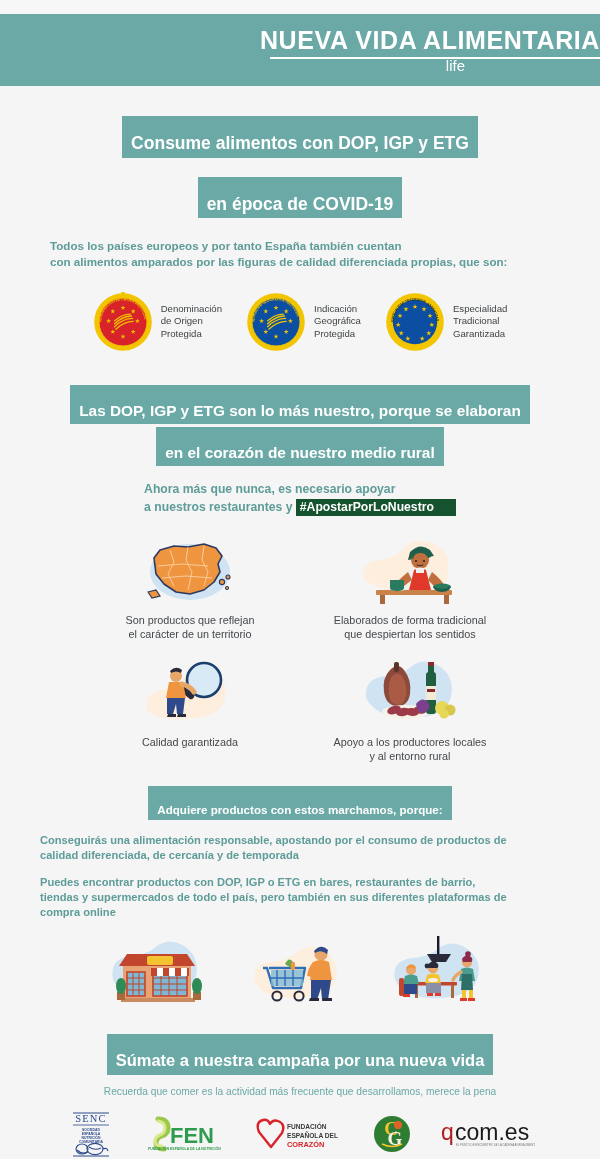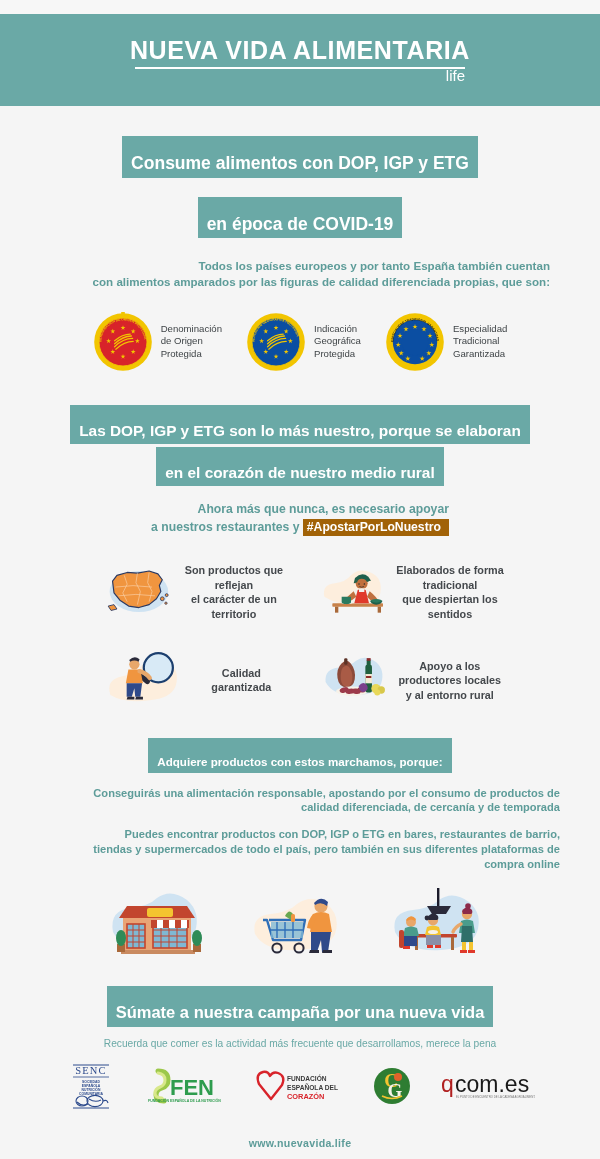--- a/index.html
+++ b/index.html
@@ -11,43 +11,43 @@
   }
   .page{
     position:relative;width:600px;height:1159px;
     background:#f5f5f5;
     display:flex;flex-direction:column;align-items:center;
   }
   .topstrip{width:600px;height:14px;background:#f7f7f7;flex:none;}
 
   
   .header{
-    width:600px;height:92px;background:#6aa9a6;flex:none;
-    display:flex;flex-direction:column;align-items:center;justify-content:center;
+    width:600px;height:72px;background:#6aa9a6;flex:none;
+    display:flex;flex-direction:column;align-items:flex-end;justify-content:center;
   }
   .header-title{
     color:#ffffff;font-weight:bold;font-size:25px;letter-spacing:.6px;
     line-height:1;white-space:nowrap;
   }
   .header-rule{
     width:330px;height:2px;background:#ffffff;margin:4px 0 1px 0;
   }
   .header-sub{
     color:#ffffff;font-size:15px;line-height:1;align-self:flex-end;
     margin-right:135px;margin-top:-2px;
   }
 
   
   .band{
     background:#6aa9a6;color:#fff;font-weight:bold;
     display:inline-block;padding:17px 9px 4px 9px;line-height:1.18;
   }
   .band-wrap{text-align:center;}
-  .teal-text{color:#5d9c99;font-weight:bold;text-align:right;line-height:1.35;}
-  .hl{background:#a16207;color:#fff;padding:1px 8px 2px 4px;}
+  .teal-text{color:#5d9c99;font-weight:bold;text-align:left;line-height:1.35;}
+  .hl{background:#14532d;color:#fff;padding:1px 22px 2px 4px;}
 
   
   .sec-title1{margin-top:30px;font-size:17.5px;}
   .sec-title1 .band{font-size:17.5px;}
   .intro{margin-top:20px;font-size:11.6px;width:500px;}
 
   
   .seals{
     margin-top:22px;width:520px;
     display:flex;justify-content:center;align-items:center;gap:24px;
@@ -57,21 +57,21 @@
   .seal-label{font-size:9.6px;color:#3f4447;line-height:1.32;text-align:left;}
 
   
   .sec-title2{margin-top:33px;font-size:15.4px;}
   .sec-title2 .band{font-size:15.4px;}
   .sub2{margin-top:15px;font-size:12.2px;}
 
   
   .icons{margin-top:16px;width:420px;}
   .icon-row{display:flex;justify-content:center;gap:30px;margin-bottom:4px;}
-  .icon-cell{width:190px;display:flex;align-items:center;font-weight:bold;}
+  .icon-cell{width:190px;display:flex;flex-direction:column;align-items:center;}
   .icon-art{width:120px;height:76px;}
   .icon-cap{margin-top:5px;font-size:10.8px;color:#44484c;text-align:center;line-height:1.34;}
 
   
   .sec-title3{margin-top:18px;font-size:11.6px;}
   .sec-title3 .band{font-size:11.6px;}
   .para3{margin-top:13px;font-size:11.1px;width:520px;}
   .para4{margin-top:12px;font-size:11.1px;width:520px;}
 
   .shops{margin-top:14px;width:420px;display:flex;justify-content:space-around;align-items:flex-end;}

